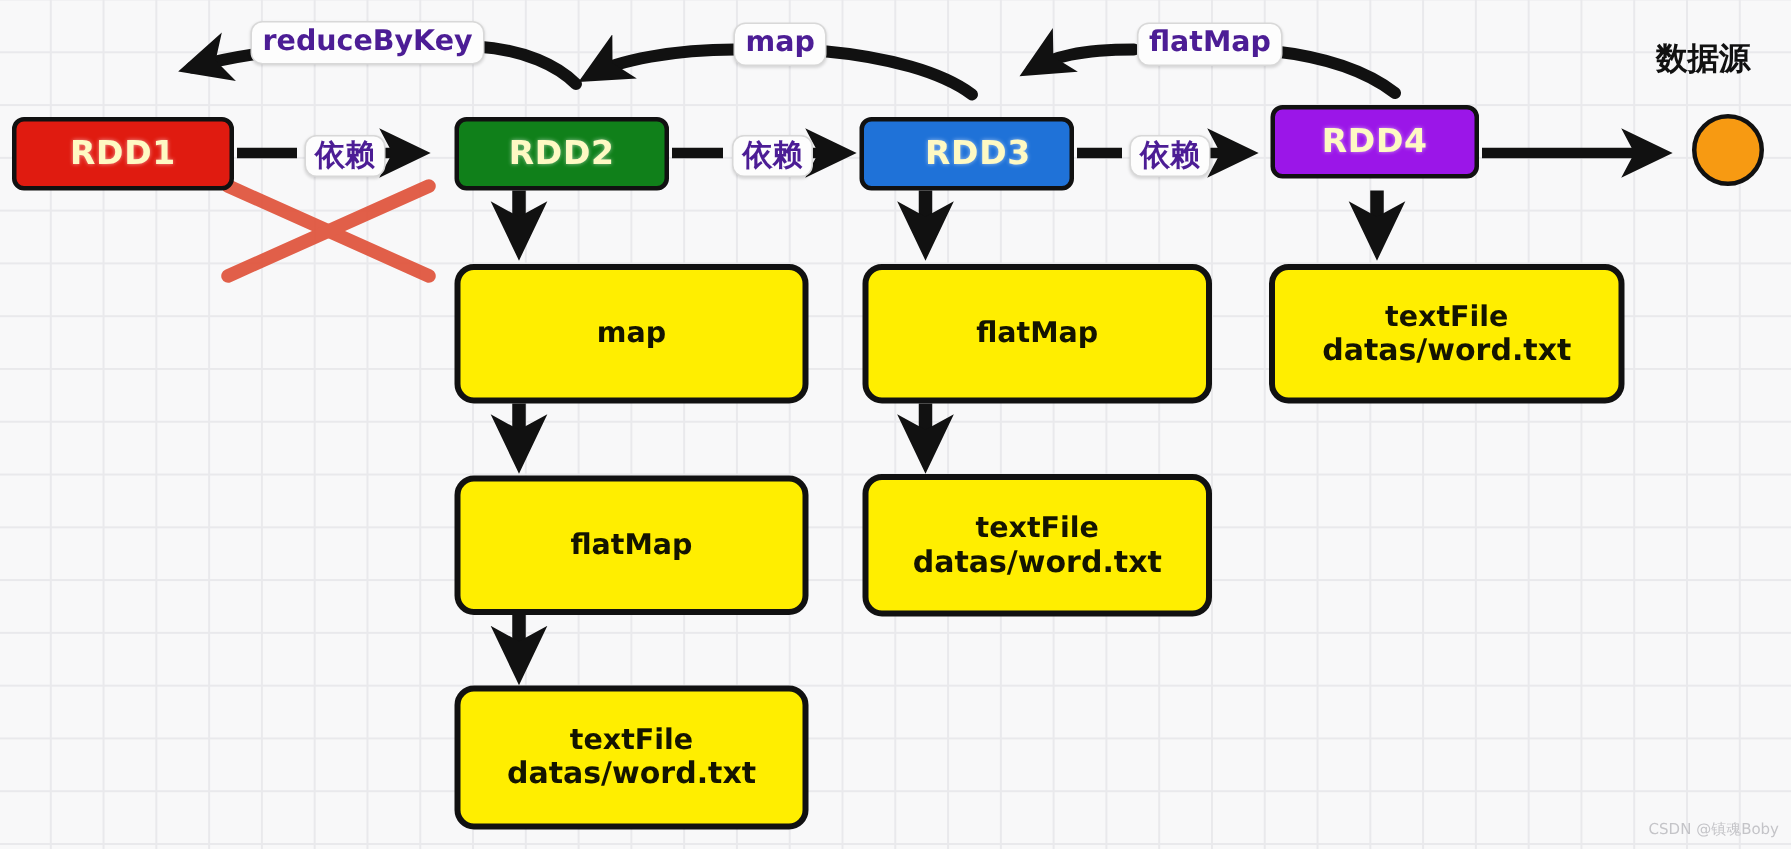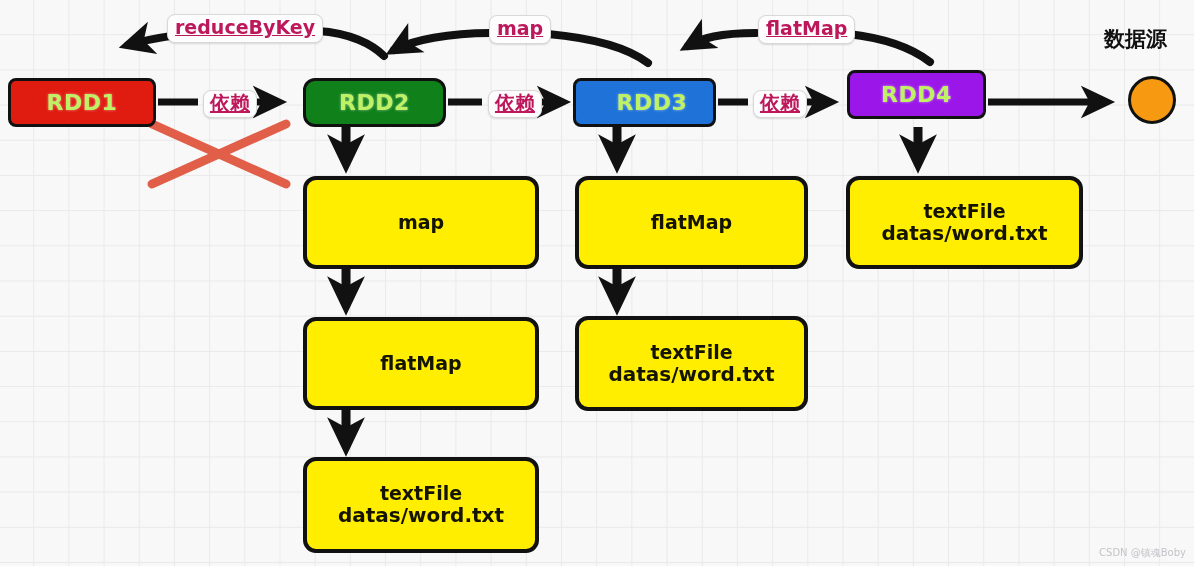--- a/index.html
+++ b/index.html
@@ -29,21 +29,21 @@
     display:flex;
     flex-direction:column;
     align-items:center;
     justify-content:center;
     text-align:center;
     line-height:1.18;
   }
   .rdd{
     height:49px;
     border-radius:8px;
-    color:#bef264;
+    color:#fef9c3;
     font-weight:bold;
     font-size:22px;
     letter-spacing:0.5px;
     text-shadow:0 0 3px rgba(255,255,255,.55);
   }
   .op{
     background:#ffee00;
     color:#141400;
     font-size:19px;
     font-weight:600;
@@ -53,25 +53,24 @@
   .op .l2{font-size:20px;}
 
   .pill{
     position:absolute;
     background:#fdfdfd;
     border:1.5px solid #d8d8d8;
     border-radius:8px;
     padding:2px 7px 3px 7px;
     font-size:19px;
     font-weight:700;
-    color:#be185d;
+    color:#4c1d95;
     white-space:nowrap;
     box-shadow:0 1px 2px rgba(0,0,0,.13);
     line-height:1.15;
-    text-decoration:underline;
   }
   .pill.cjk{font-size:20px;padding:1px 6px 2px 6px;font-weight:700;}
 
   .src-circle{
     position:absolute;
     width:48px;height:48px;
     border-radius:50%;
     background:#f79a12;
     border:3px solid #111;
     box-sizing:border-box;
@@ -136,21 +135,21 @@
 
     <g stroke="#e0543c" stroke-width="9" stroke-linecap="round" fill="none" opacity="0.93">
       <line x1="152" y1="124" x2="286" y2="184"></line>
       <line x1="152" y1="184" x2="286" y2="124"></line>
     </g>
   </svg>
 
   <div class="node rdd" style="left:8px;top:78px;width:148px;background:#e01b10;">
     <span>RDD1</span>
   </div>
-  <div class="node rdd" style="left:303px;top:78px;width:143px;background:#10801a;border-radius:12px;">
+  <div class="node rdd" style="left:303px;top:78px;width:143px;background:#10801a;">
     <span>RDD2</span>
   </div>
   <div class="node rdd" style="left:573px;top:78px;width:143px;background:#1f72d8;padding-left:15px;">
     <span>RDD3</span>
   </div>
   <div class="node rdd" style="left:847px;top:70px;width:139px;background:#9b16e8;">
     <span>RDD4</span>
   </div>
 
   <div class="pill cjk" style="left:203px;top:90px;">依赖</div>

